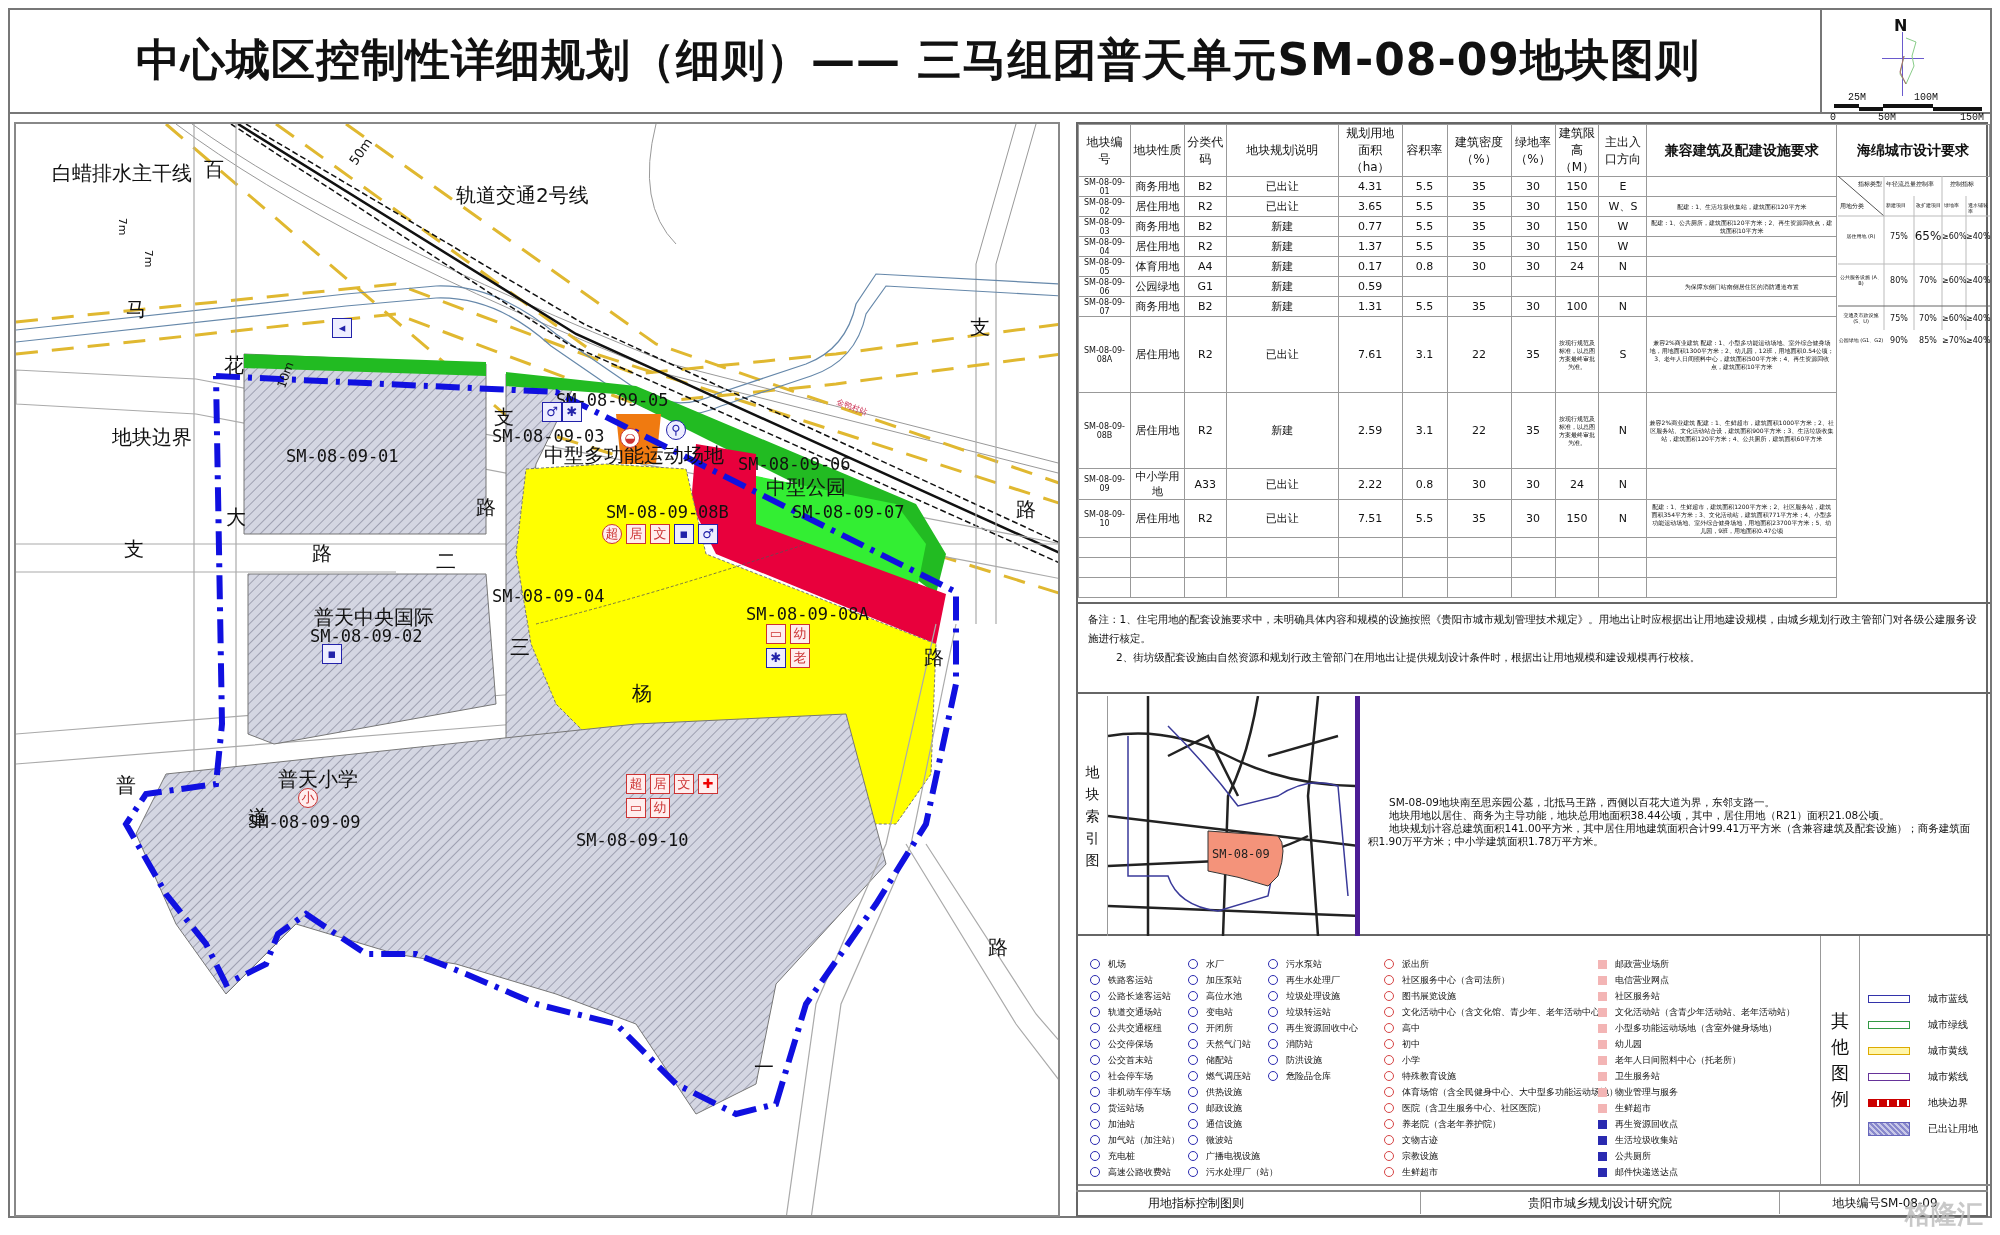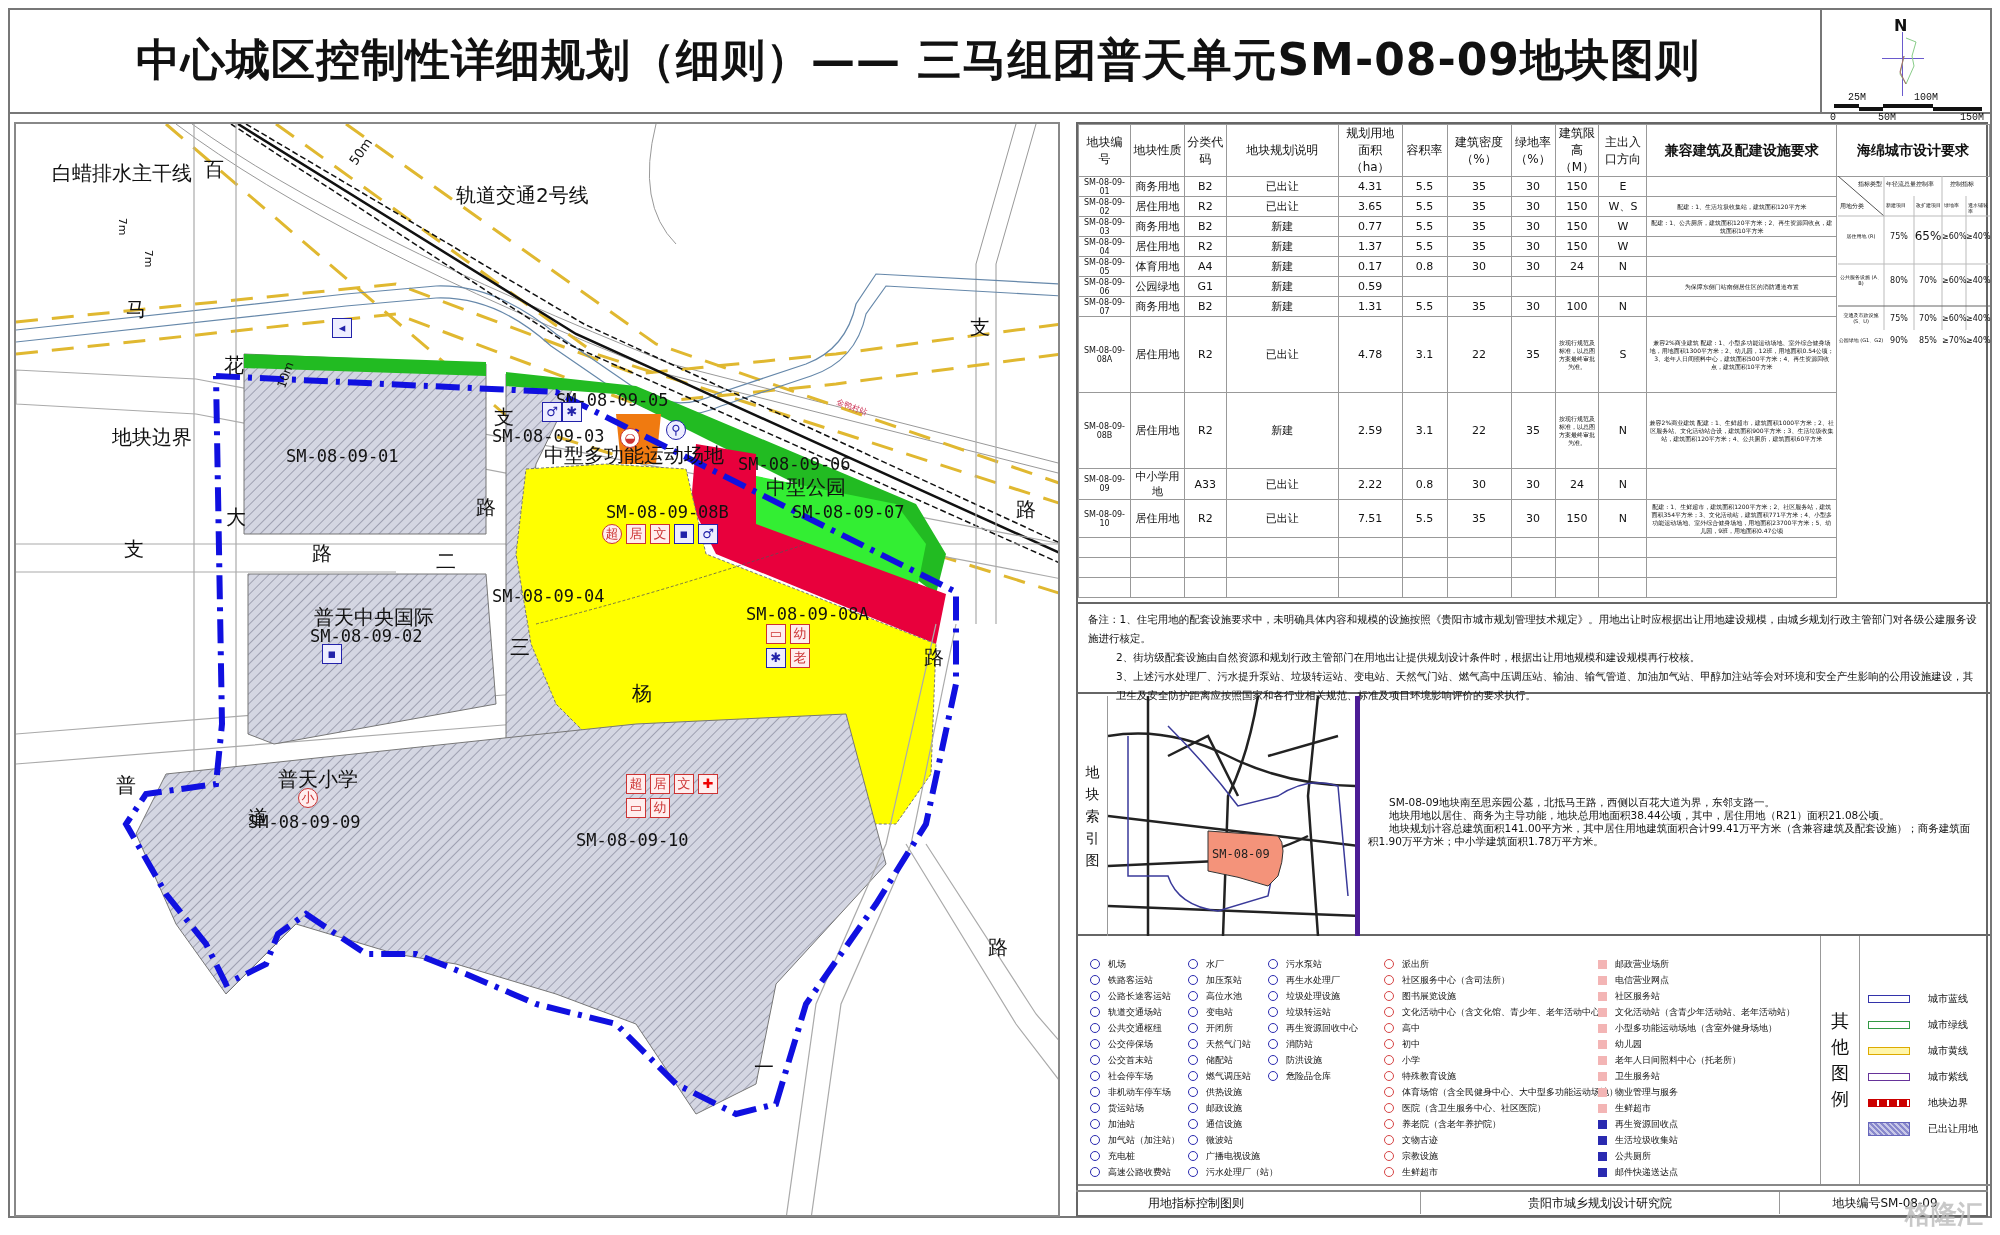--- a/index.html
+++ b/index.html
@@ -375,21 +375,21 @@
           <td>30</td>
           <td>100</td>
           <td>N</td>
           <td class="small"></td>
         </tr>
         <tr style="height: 76px;">
           <td class="id">SM-08-09-08A</td>
           <td>居住用地</td>
           <td>R2</td>
           <td>已出让</td>
-          <td>4.78</td>
+          <td>7.61</td>
           <td>3.1</td>
           <td>22</td>
           <td>35</td>
           <td class="small">按现行规范及标准，以总图方案最终审批为准。</td>
           <td>S</td>
           <td class="small">兼容2%商业建筑 配建：1、小型多功能运动场地、室外综合健身场地，用地面积1300平方米；2、幼儿园，12班，用地面积0.54公顷；3、老年人日间照料中心，建筑面积500平方米；4、再生资源回收点，建筑面积10平方米</td>
         </tr>
         <tr style="height: 76px;">
           <td class="id">SM-08-09-08B</td>
           <td>居住用地</td>
@@ -520,21 +520,20 @@
           <span style="width: 28px; text-align: center; font-size: 8px;">85%</span>
           <span style="width: 24px; text-align: center; font-size: 8px;">≥70%</span>
           <span style="width: 24px; text-align: center; font-size: 8px;">≥40%</span>
         </div>
       </div>
   </div>
 
   <div class="notes">
     <p>备注：1、住宅用地的配套设施要求中，未明确具体内容和规模的设施按照《贵阳市城市规划管理技术规定》。用地出让时应根据出让用地建设规模，由城乡规划行政主管部门对各级公建服务设施进行核定。</p>
     <p style="padding-left:28px">2、街坊级配套设施由自然资源和规划行政主管部门在用地出让提供规划设计条件时，根据出让用地规模和建设规模再行校核。</p>
-    <p style="padding-left:28px">3、上述污水处理厂、污水提升泵站、垃圾转运站、变电站、天然气门站、燃气高中压调压站、输油、输气管道、加油加气站、甲醇加注站等会对环境和安全产生影响的公用设施建设，其卫生及安全防护距离应按照国家和各行业相关规范、标准及项目环境影响评价的要求执行。</p>
   </div>
 
   <div class="index-area">
     <div class="index-label">
       <span>地</span>
         <span>块</span>
         <span>索</span>
         <span>引</span>
         <span>图</span>
     </div>

